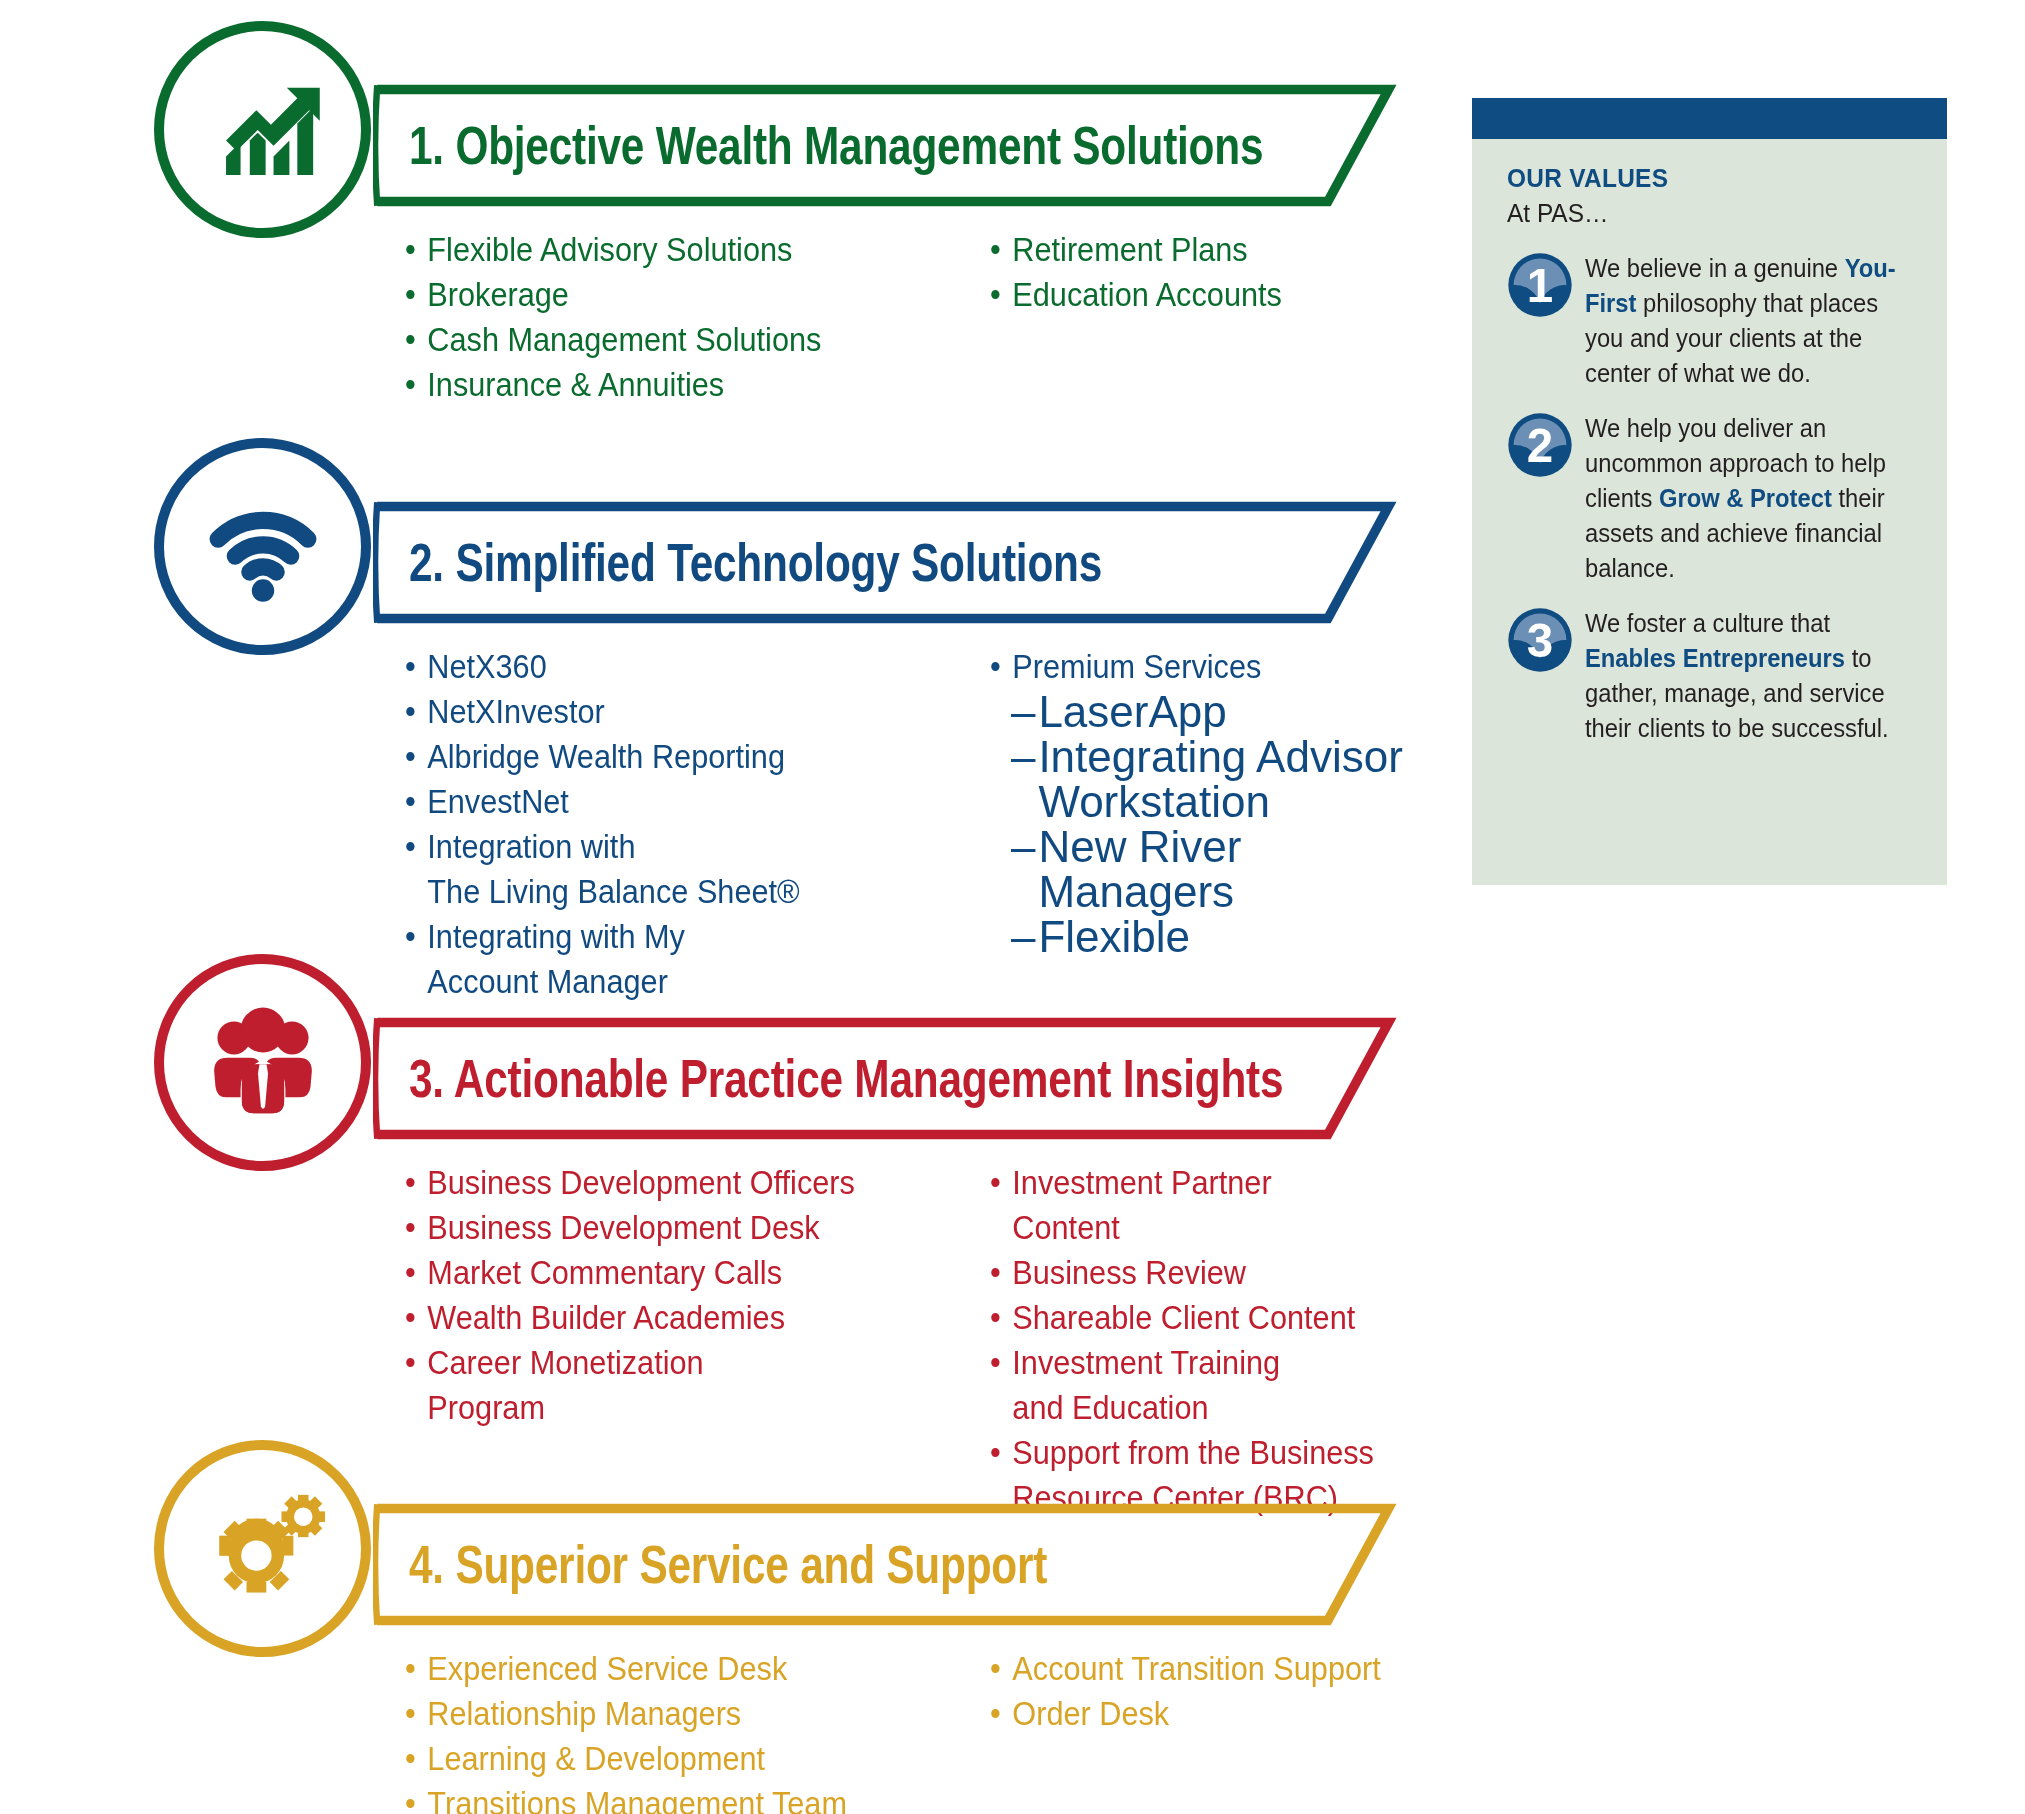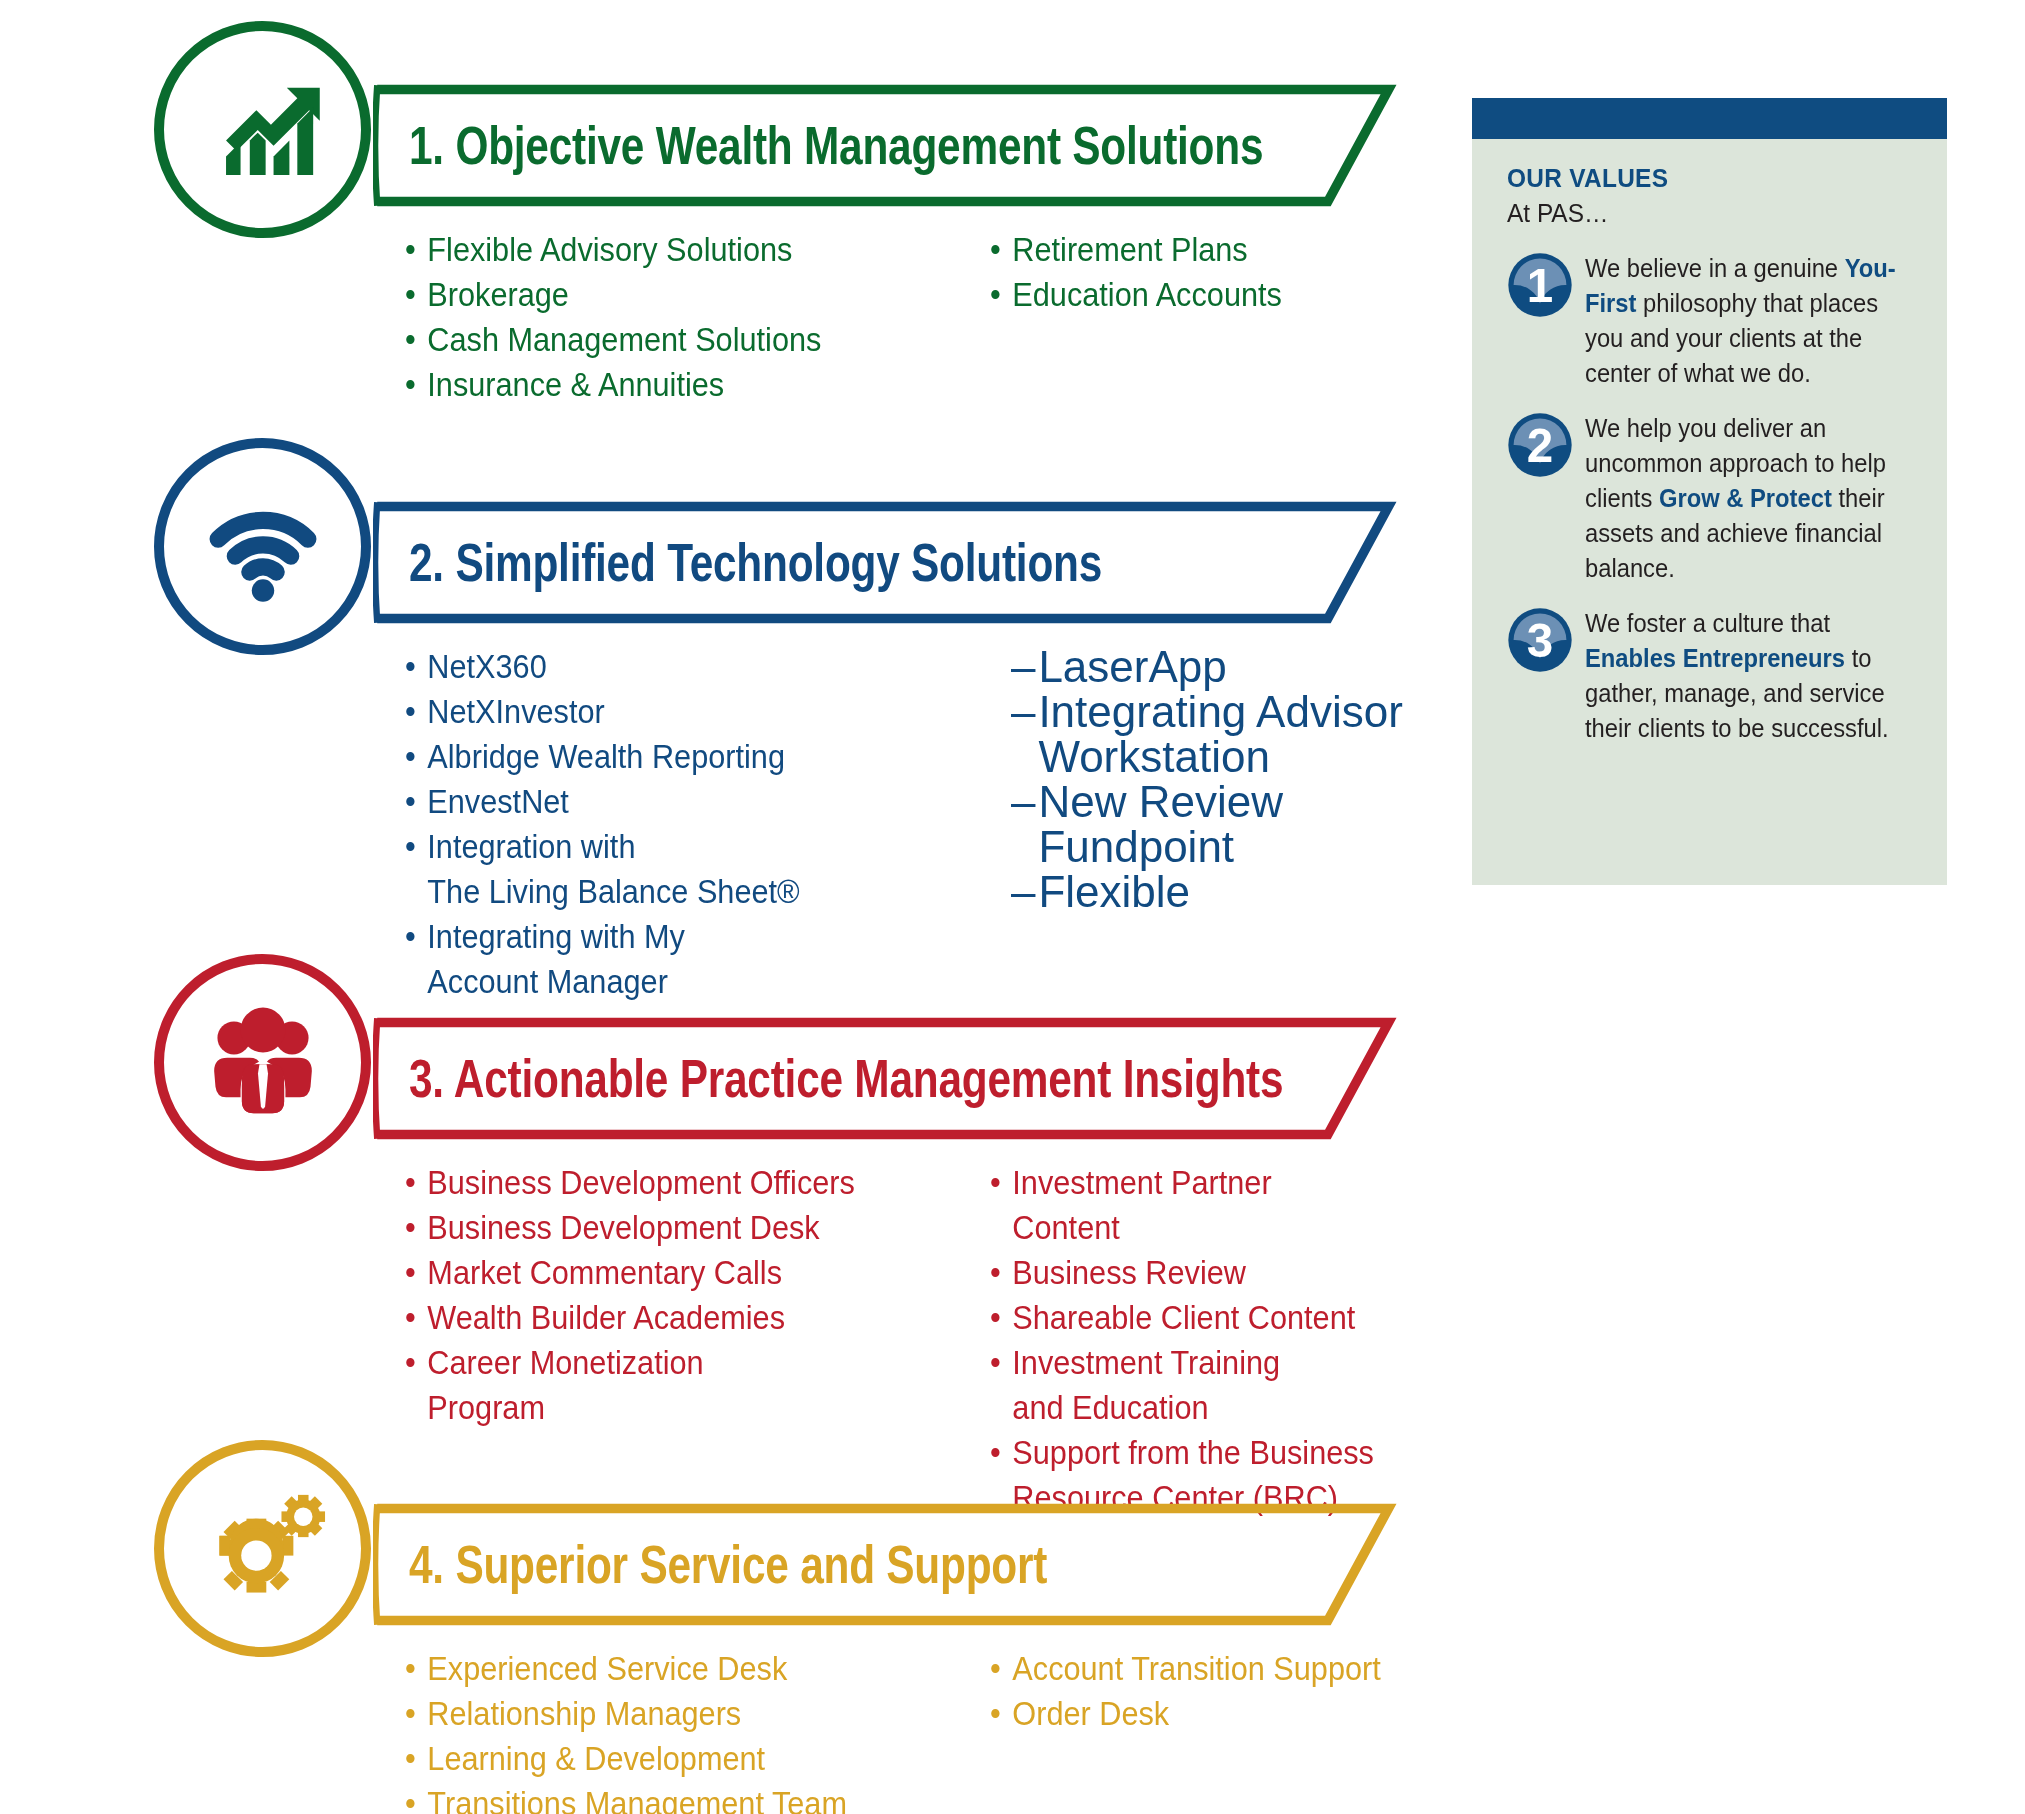--- a/index.html
+++ b/index.html
@@ -262,25 +262,28 @@
         <li>NetXInvestor</li>
         <li>Albridge Wealth Reporting</li>
         <li>EnvestNet</li>
         <li>Integration with
 The Living Balance Sheet®</li>
         <li>Integrating with My
 Account Manager</li>
       </ul>
     </div>
     <div class="col col-right">
+      <ul class="blist">
+        <li>Premium Services</li>
+      </ul>
       <ul class="sublist" style="margin-left:21px;">
         <li>LaserApp</li>
         <li>Integrating Advisor
 Workstation</li>
-        <li>New Review Fundpoint</li>
+        <li>New River Managers</li>
         <li>Flexible</li>
       </ul>
     </div>
   </div>
 </div>
 
 <div class="section c-red" id="section-3">
   <div class="icon-circle">
     <svg width="132" height="132" viewBox="0 0 100 100" aria-hidden="true">
       <circle cx="28" cy="31" r="12.5" fill="currentColor"></circle>

